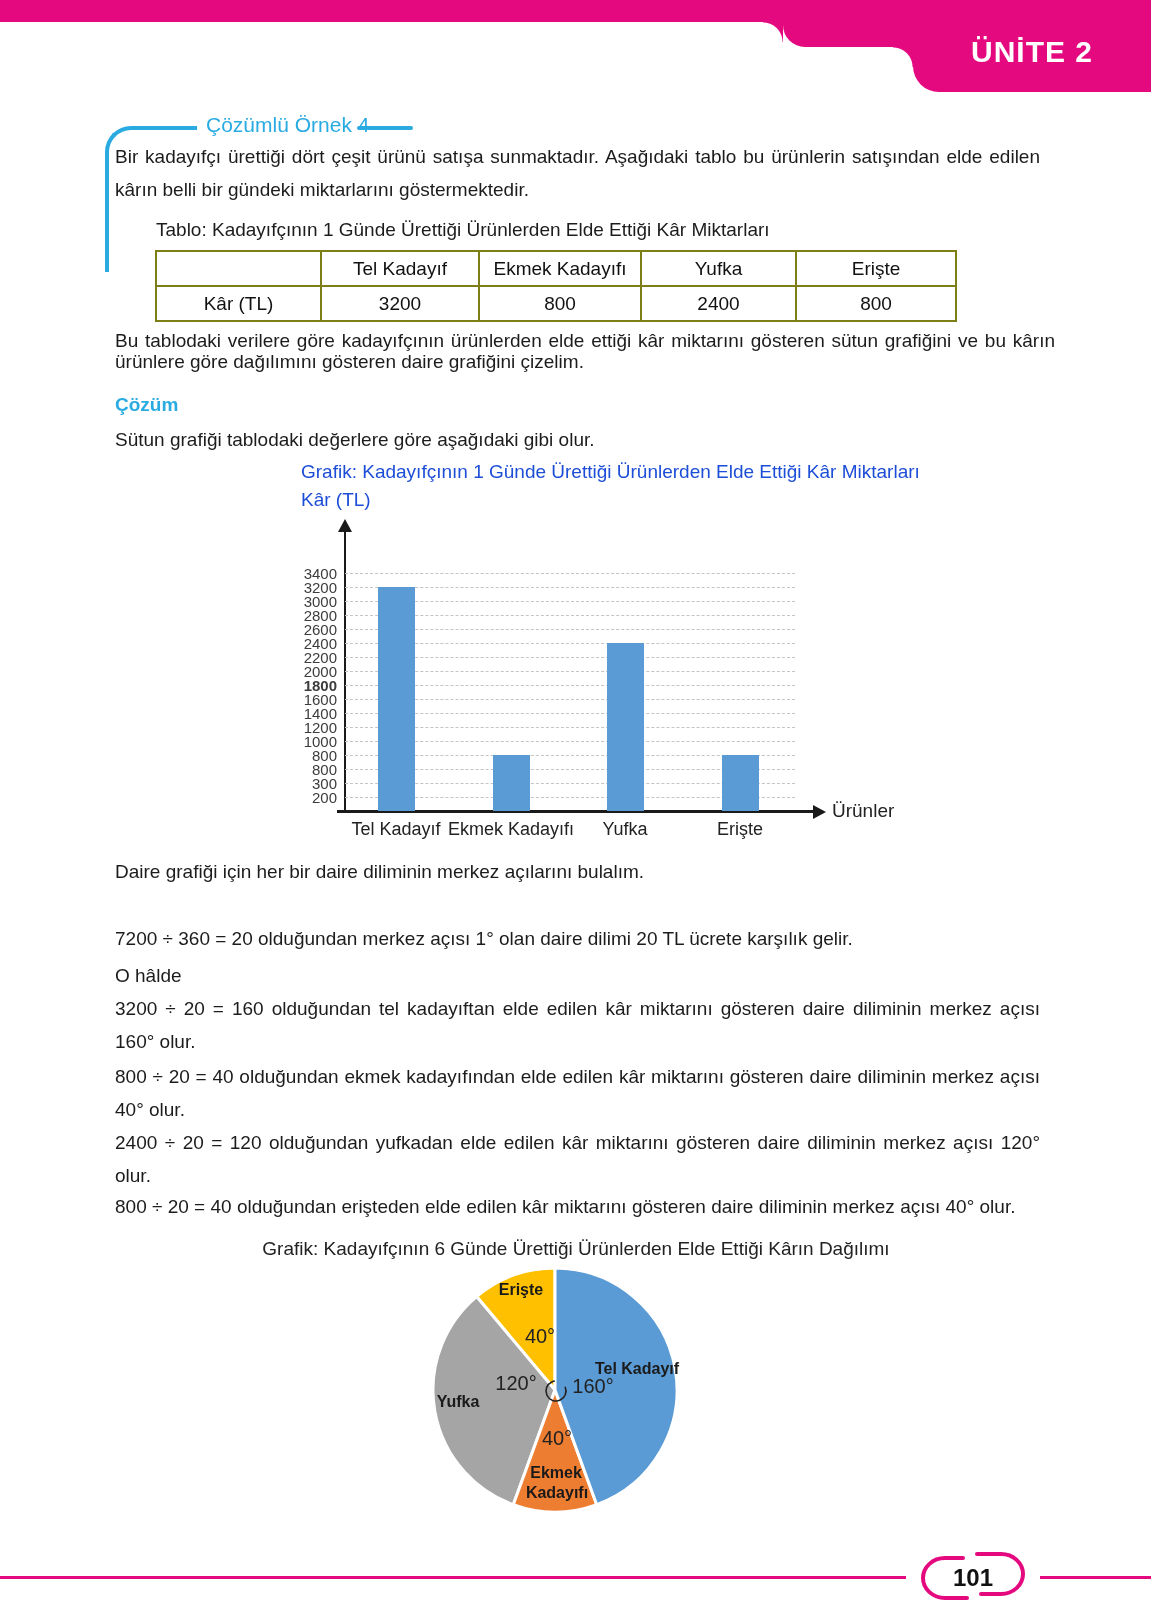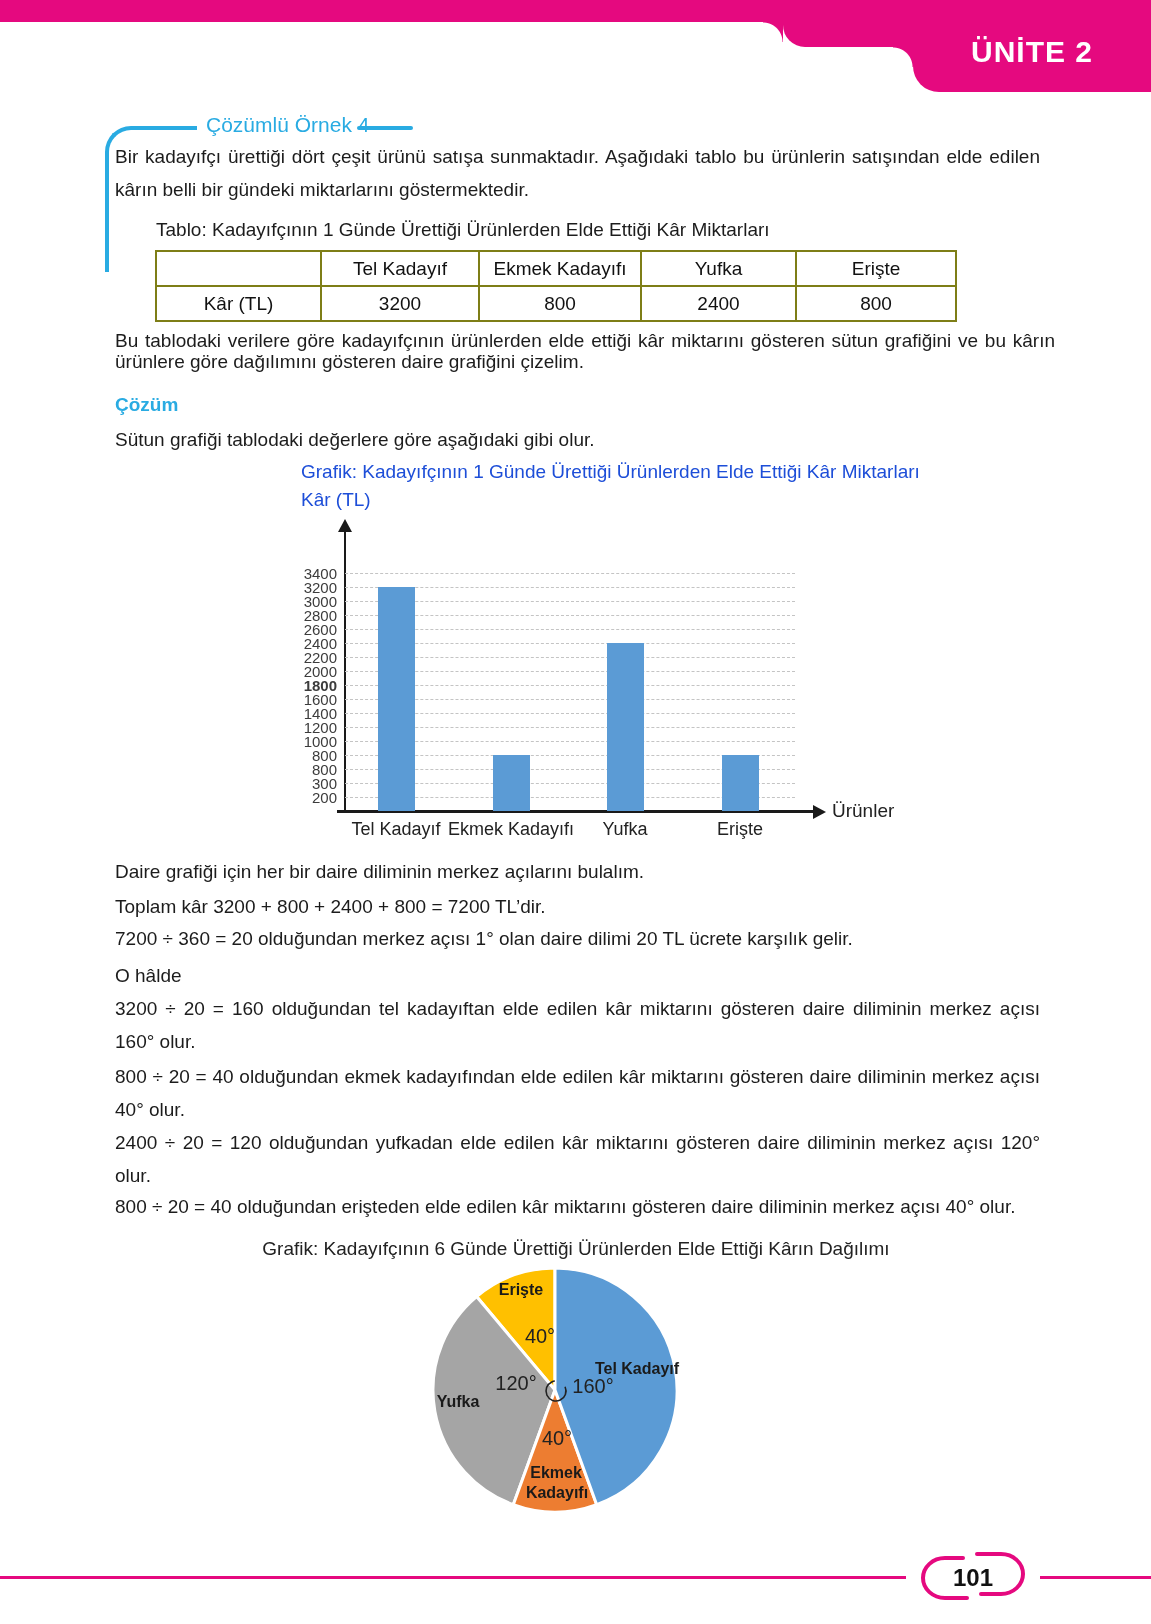--- a/index.html
+++ b/index.html
@@ -158,21 +158,20 @@
       <div class="xcat" style="left: 51px;">Tel Kadayıf</div>
       <div class="bar" style="left: 148px; height: 56px; background: rgb(91, 155, 213);"></div>
       <div class="xcat" style="left: 166px;">Ekmek Kadayıfı</div>
       <div class="bar" style="left: 262px; height: 168px; background: rgb(91, 155, 213);"></div>
       <div class="xcat" style="left: 280px;">Yufka</div>
       <div class="bar" style="left: 377px; height: 56px; background: rgb(91, 155, 213);"></div>
       <div class="xcat" style="left: 395px;">Erişte</div>
     </div>
 
   <div class="para" style="top:855px">Daire grafiği için her bir daire diliminin merkez açılarını bulalım.</div>
-  <div class="para" style="top:890px">Toplam kâr 3200 + 800 + 2400 + 800 = 7200 TL’dir.</div>
   <div class="para" style="top:922px">7200 ÷ 360 = 20 olduğundan merkez açısı 1° olan daire dilimi 20 TL ücrete karşılık gelir.</div>
   <div class="para" style="top:959px">O hâlde</div>
   <div class="para" style="top:992px">3200 ÷ 20 = 160 olduğundan tel kadayıftan elde edilen kâr miktarını gösteren daire diliminin merkez açısı 160° olur.</div>
   <div class="para" style="top:1060px">800 ÷ 20 = 40 olduğundan ekmek kadayıfından elde edilen kâr miktarını gösteren daire diliminin merkez açısı 40° olur.</div>
   <div class="para" style="top:1126px">2400 ÷ 20 = 120 olduğundan yufkadan elde edilen kâr miktarını gösteren daire diliminin merkez açısı 120° olur.</div>
   <div class="para" style="top:1190px">800 ÷ 20 = 40 olduğundan erişteden elde edilen kâr miktarını gösteren daire diliminin merkez açısı 40° olur.</div>
 
   <div class="pie-title">Grafik: Kadayıfçının 6 Günde Ürettiği Ürünlerden Elde Ettiği Kârın Dağılımı</div>
   <svg class="pie-svg" width="320" height="280" viewBox="0 0 320 280">
       <path d="M155,132 L76.57991161824216,38.542577939484715 A122,122 0 0 1 154.99999999999997,10 Z" fill="#FFC000" stroke="#fff" stroke-width="3" stroke-linejoin="round"></path>

